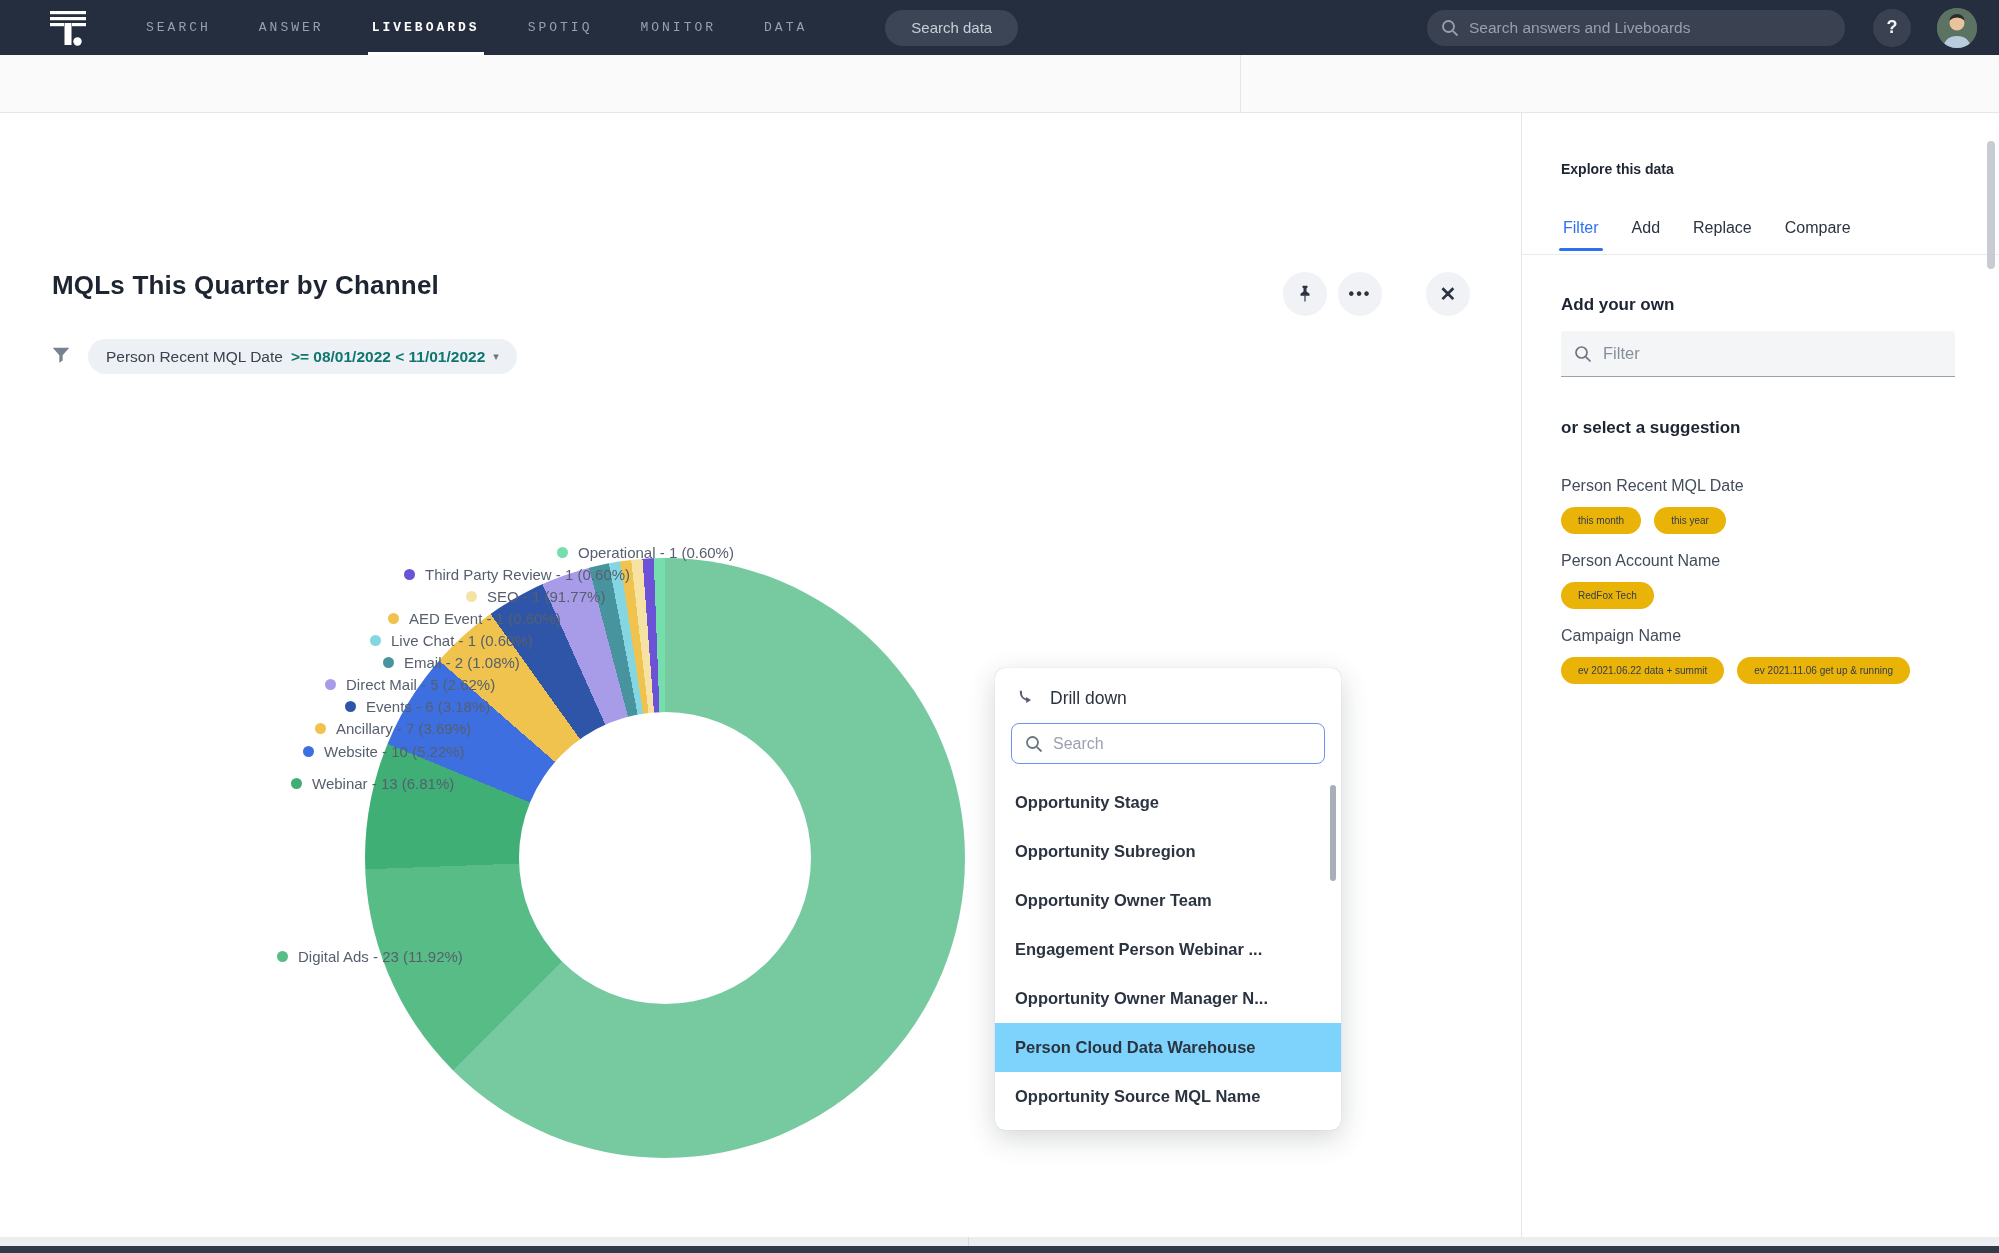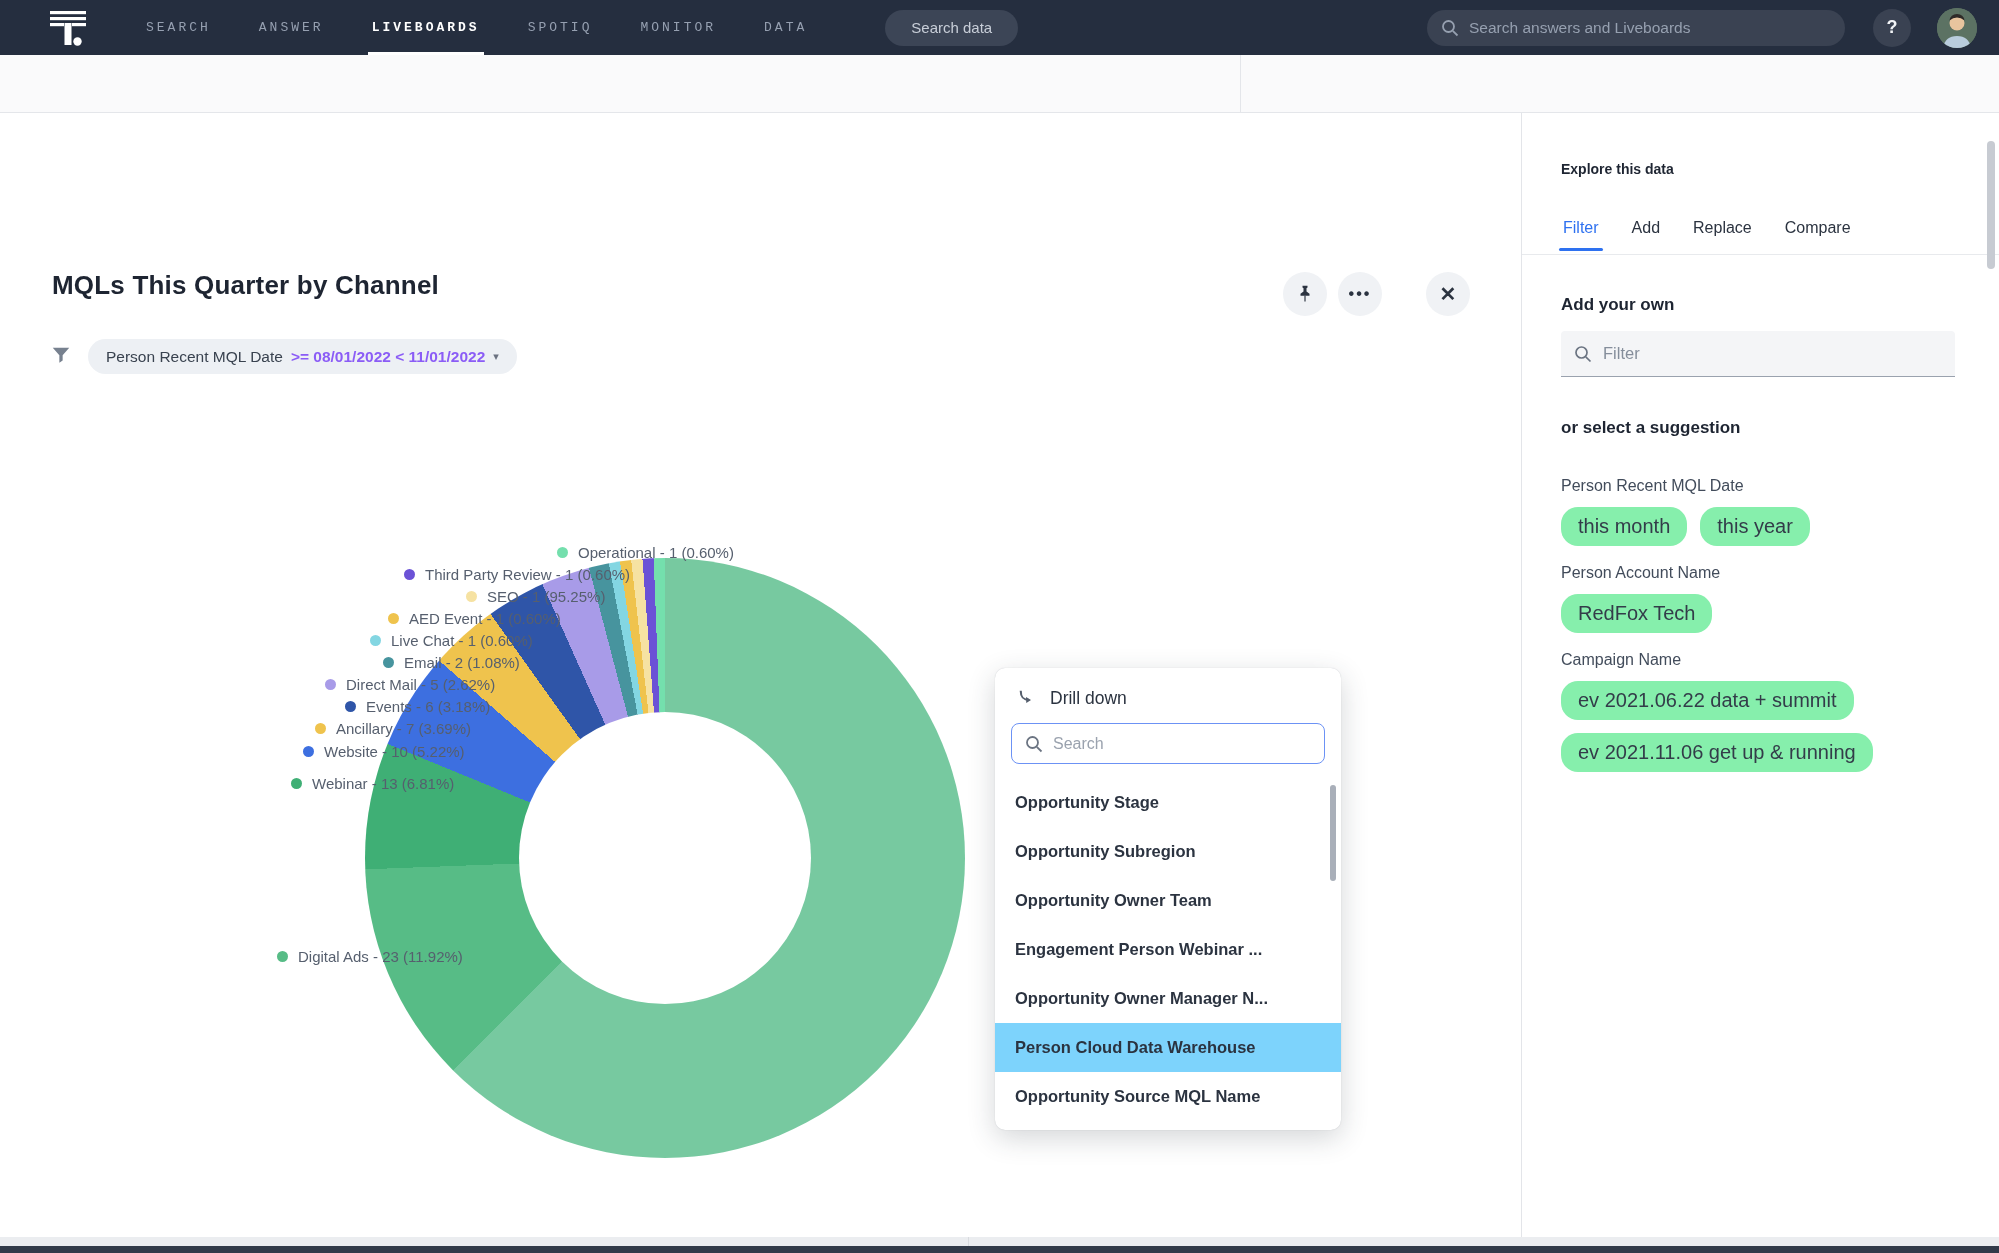--- a/index.html
+++ b/index.html
@@ -32,21 +32,21 @@
   .substrip { position:absolute; left:0; top:55px; width:1999px; height:58px; background:#FAFAFB;
     border-bottom:1px solid #E4E6EA; }
   .substrip .vdiv { position:absolute; left:1240px; top:0; width:1px; height:58px; background:#E4E6EA; }
 
   
   .viz-card { position:absolute; left:0; top:113px; width:1521px; height:1124px; background:#FFFFFF; }
   .viz-title { position:absolute; left:52px; top:157px; font-size:26px; font-weight:bold; color:#1E2532; letter-spacing:.2px; }
   .funnel-icon { position:absolute; left:50px; top:231px; width:22px; height:22px; }
   .filter-chip { position:absolute; left:88px; top:226px; height:35px; border-radius:18px; background:#EDF0F4;
     display:flex; align-items:center; gap:8px; padding:0 18px; font-size:15.5px; color:#39424F; cursor:pointer; }
-  .filter-chip b { font-weight:bold; color:#8b5cf6; }
+  .filter-chip b { font-weight:bold; color:#0f766e; }
   .chip-caret { font-size:11px; color:#6B7280; }
   .viz-actions { position:absolute; left:1283px; top:159px; display:flex; gap:11px; align-items:center; }
   .round-btn { width:44px; height:44px; border-radius:50%; background:#F0F2F5; border:none; cursor:pointer;
     display:flex; align-items:center; justify-content:center; color:#2B3340; }
   .round-btn.close { margin-left:33px; font-size:20px; font-weight:bold; }
   .dots { letter-spacing:2px; font-size:16px; font-weight:bold; color:#2B3340; }
 
   
   .donut { position:absolute; left:365px; top:445px; width:600px; height:600px; border-radius:50%; }
   .donut::after { content:""; position:absolute; left:50%; top:50%; width:292px; height:292px;
@@ -79,21 +79,21 @@
   .sb-tabline { position:absolute; left:0; top:141px; width:478px; height:1px; background:#E8EAED; }
   .sb-addown { position:absolute; left:39px; top:182px; font-size:17px; font-weight:bold; color:#1E2532; }
   .sb-filter { position:absolute; left:39px; top:218px; width:394px; height:46px; background:#F4F5F7;
     border-bottom:1px solid #9AA2AE; border-radius:4px 4px 0 0; display:flex; align-items:center; gap:11px; padding:0 13px; }
   .sb-filter input { border:none; outline:none; background:transparent; font-size:16.5px; color:#3A4452; width:100%; }
   .sb-filter input::placeholder { color:#858E9B; }
   .sb-suggest { position:absolute; left:39px; top:305px; font-size:17px; font-weight:bold; color:#1E2532; }
   .sb-groups { position:absolute; left:39px; top:346px; width:410px; }
   .sb-group-name { font-size:16px; color:#424C5B; margin:18px 0 12px 0; }
   .sb-chips { display:flex; flex-wrap:wrap; gap:13px; margin-bottom:16px; }
-  .sb-chip { background:#86efac; border-radius:17px; padding:8px 17px; font-size:20px; color:#333C49; cursor:pointer; white-space:nowrap; }
+  .sb-chip { background:#eab308; border-radius:17px; padding:8px 17px; font-size:10px; color:#333C49; cursor:pointer; white-space:nowrap; }
   .sb-scrollthumb { position:absolute; right:4px; top:28px; width:8px; height:128px; border-radius:4px; background:#C7CBD2; }
 
   
   .bottom-light { position:absolute; left:0; top:1237px; width:1999px; height:9px; background:#EBEDF0; }
   .bottom-light .vdiv { position:absolute; left:968px; top:0; width:1px; height:9px; background:#D8DBDF; }
   .bottom-dark { position:absolute; left:0; top:1246px; width:1999px; height:7px; background:#313A49; }
 
   svg { display:block; }
 </style>
 </head>
@@ -182,21 +182,21 @@
         <div class="slice-label" style="left: 557px; top: 431px;">
           <span class="slice-dot" style="background: rgb(116, 223, 173);"></span>
           <span>Operational - 1 (0.60%)</span>
         </div>
         <div class="slice-label" style="left: 404px; top: 453px;">
           <span class="slice-dot" style="background: rgb(107, 82, 214);"></span>
           <span>Third Party Review - 1 (0.60%)</span>
         </div>
         <div class="slice-label" style="left: 466px; top: 475px;">
           <span class="slice-dot" style="background: rgb(246, 226, 162);"></span>
-          <span>SEO - 1 (95.25%)</span>
+          <span>SEO - 1 (91.77%)</span>
         </div>
         <div class="slice-label" style="left: 388px; top: 497px;">
           <span class="slice-dot" style="background: rgb(239, 195, 77);"></span>
           <span>AED Event - 1 (0.60%)</span>
         </div>
         <div class="slice-label" style="left: 370px; top: 519px;">
           <span class="slice-dot" style="background: rgb(131, 214, 226);"></span>
           <span>Live Chat - 1 (0.60%)</span>
         </div>
         <div class="slice-label" style="left: 383px; top: 541px;">

